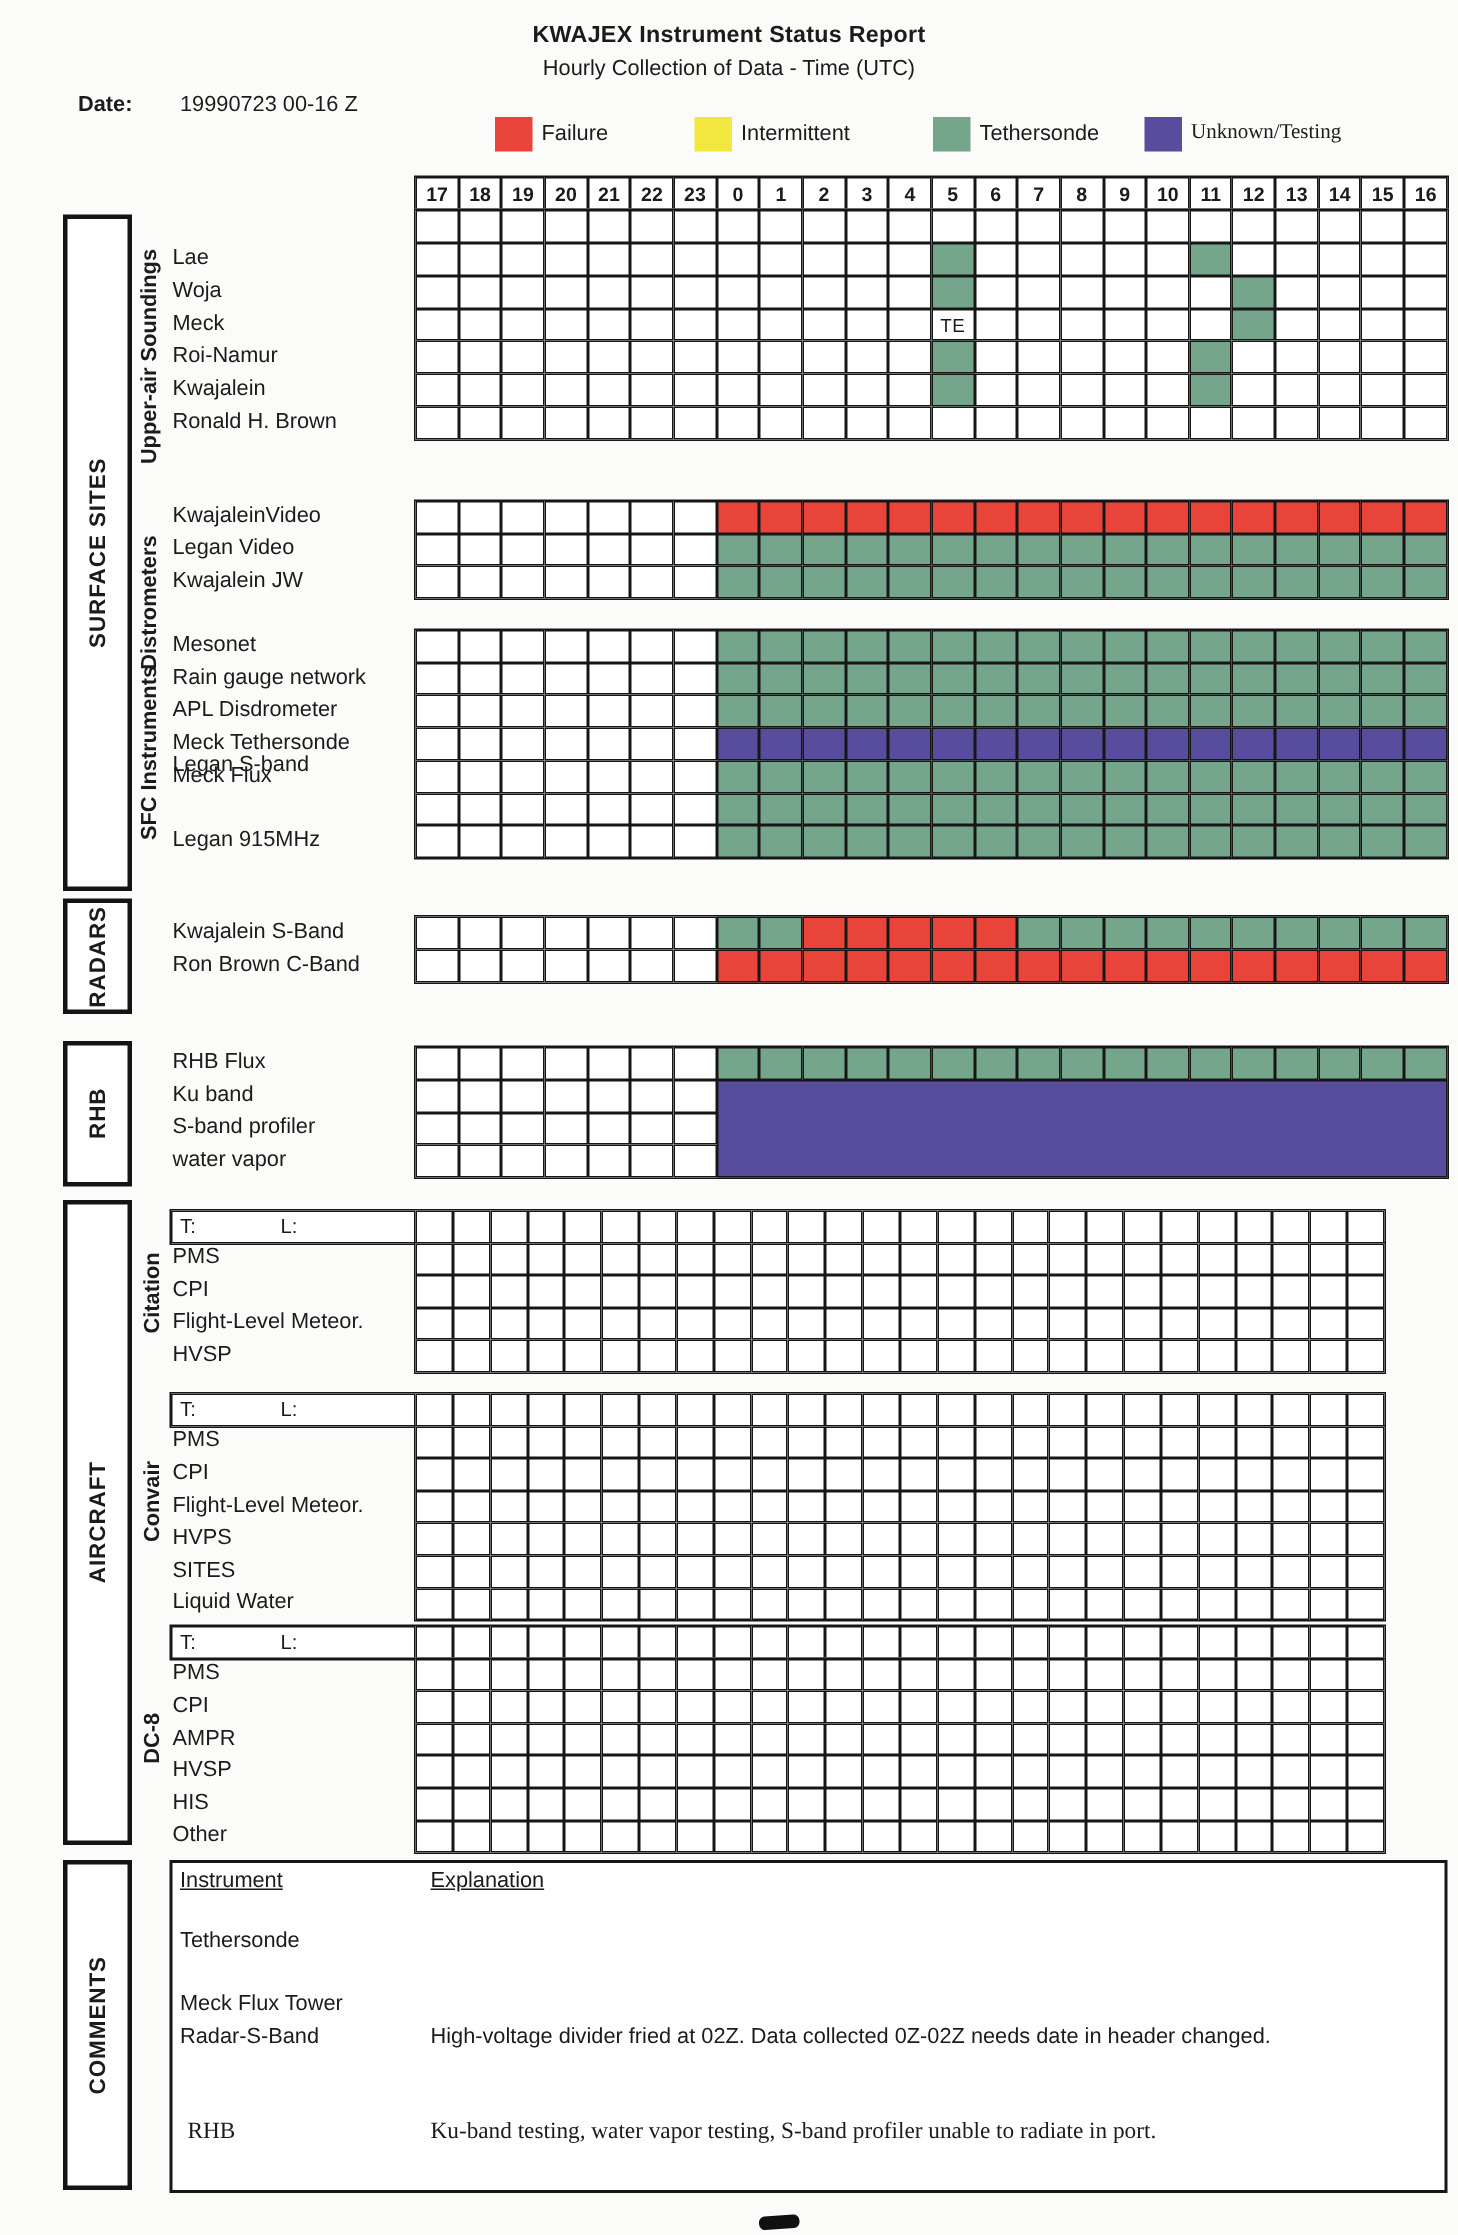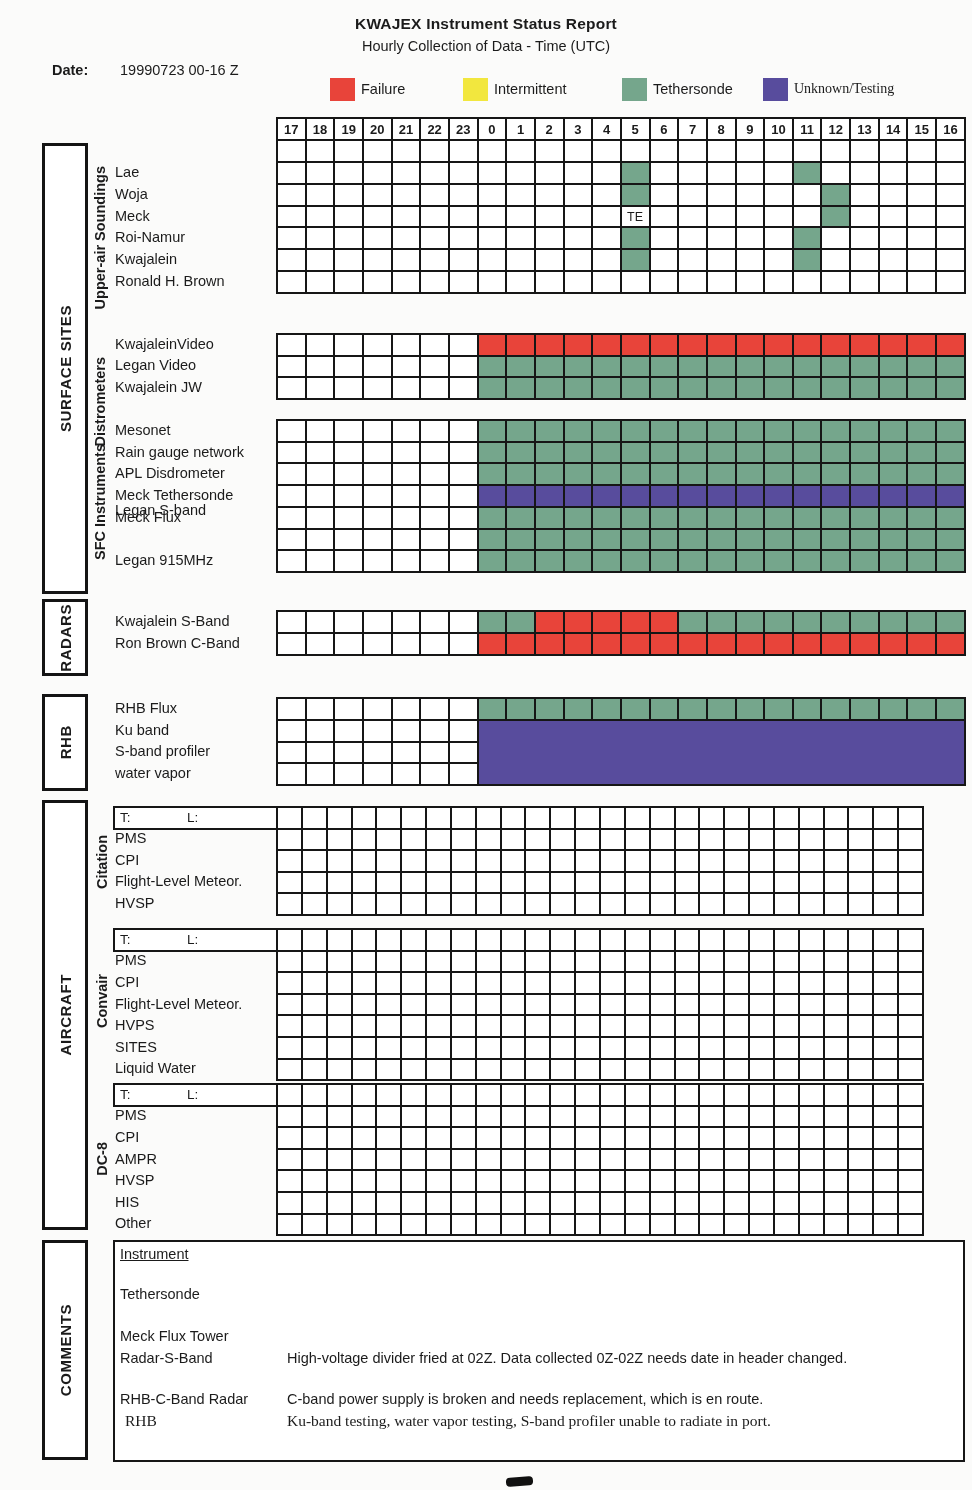--- a/index.html
+++ b/index.html
@@ -1294,33 +1294,30 @@
     <div class="rowlab" style="top: 1126.2px; height: 21.6px;">CPI</div>
     <div class="rowlab" style="top: 1147.8px; height: 21.6px;">AMPR</div>
     <div class="rowlab" style="top: 1169.4px; height: 21.6px;">HVSP</div>
     <div class="rowlab" style="top: 1191px; height: 21.6px;">HIS</div>
     <div class="rowlab" style="top: 1212.6px; height: 21.6px;">Other</div>
   </div>
 
 <div class="comments-box" id="commentsBox">
     <div class="cmt-row" style="top: 4px;">
       <div class="cmt-i underline">Instrument</div>
+      <div class="cmt-e underline">Explanation</div>
     </div>
     <div class="cmt-row" style="top: 44px;">
       <div class="cmt-i">Tethersonde</div>
     </div>
     <div class="cmt-row" style="top: 86px;">
       <div class="cmt-i">Meck Flux Tower</div>
     </div>
     <div class="cmt-row" style="top: 108px;">
       <div class="cmt-i">Radar-S-Band</div>
       <div class="cmt-e">High-voltage divider fried at 02Z. Data collected 0Z-02Z needs date in header changed.</div>
-    </div>
-    <div class="cmt-row" style="top: 149px;">
-      <div class="cmt-i">RHB-C-Band Radar</div>
-      <div class="cmt-e">C-band power supply is broken and needs replacement, which is en route.</div>
     </div>
     <div class="cmt-row serifrow" style="top: 170px;">
       <div class="cmt-i">RHB</div>
       <div class="cmt-e">Ku-band testing, water vapor testing, S-band profiler unable to radiate in port.</div>
     </div>
   </div>
 <div class="smudge"></div>
 
 </body></html>

